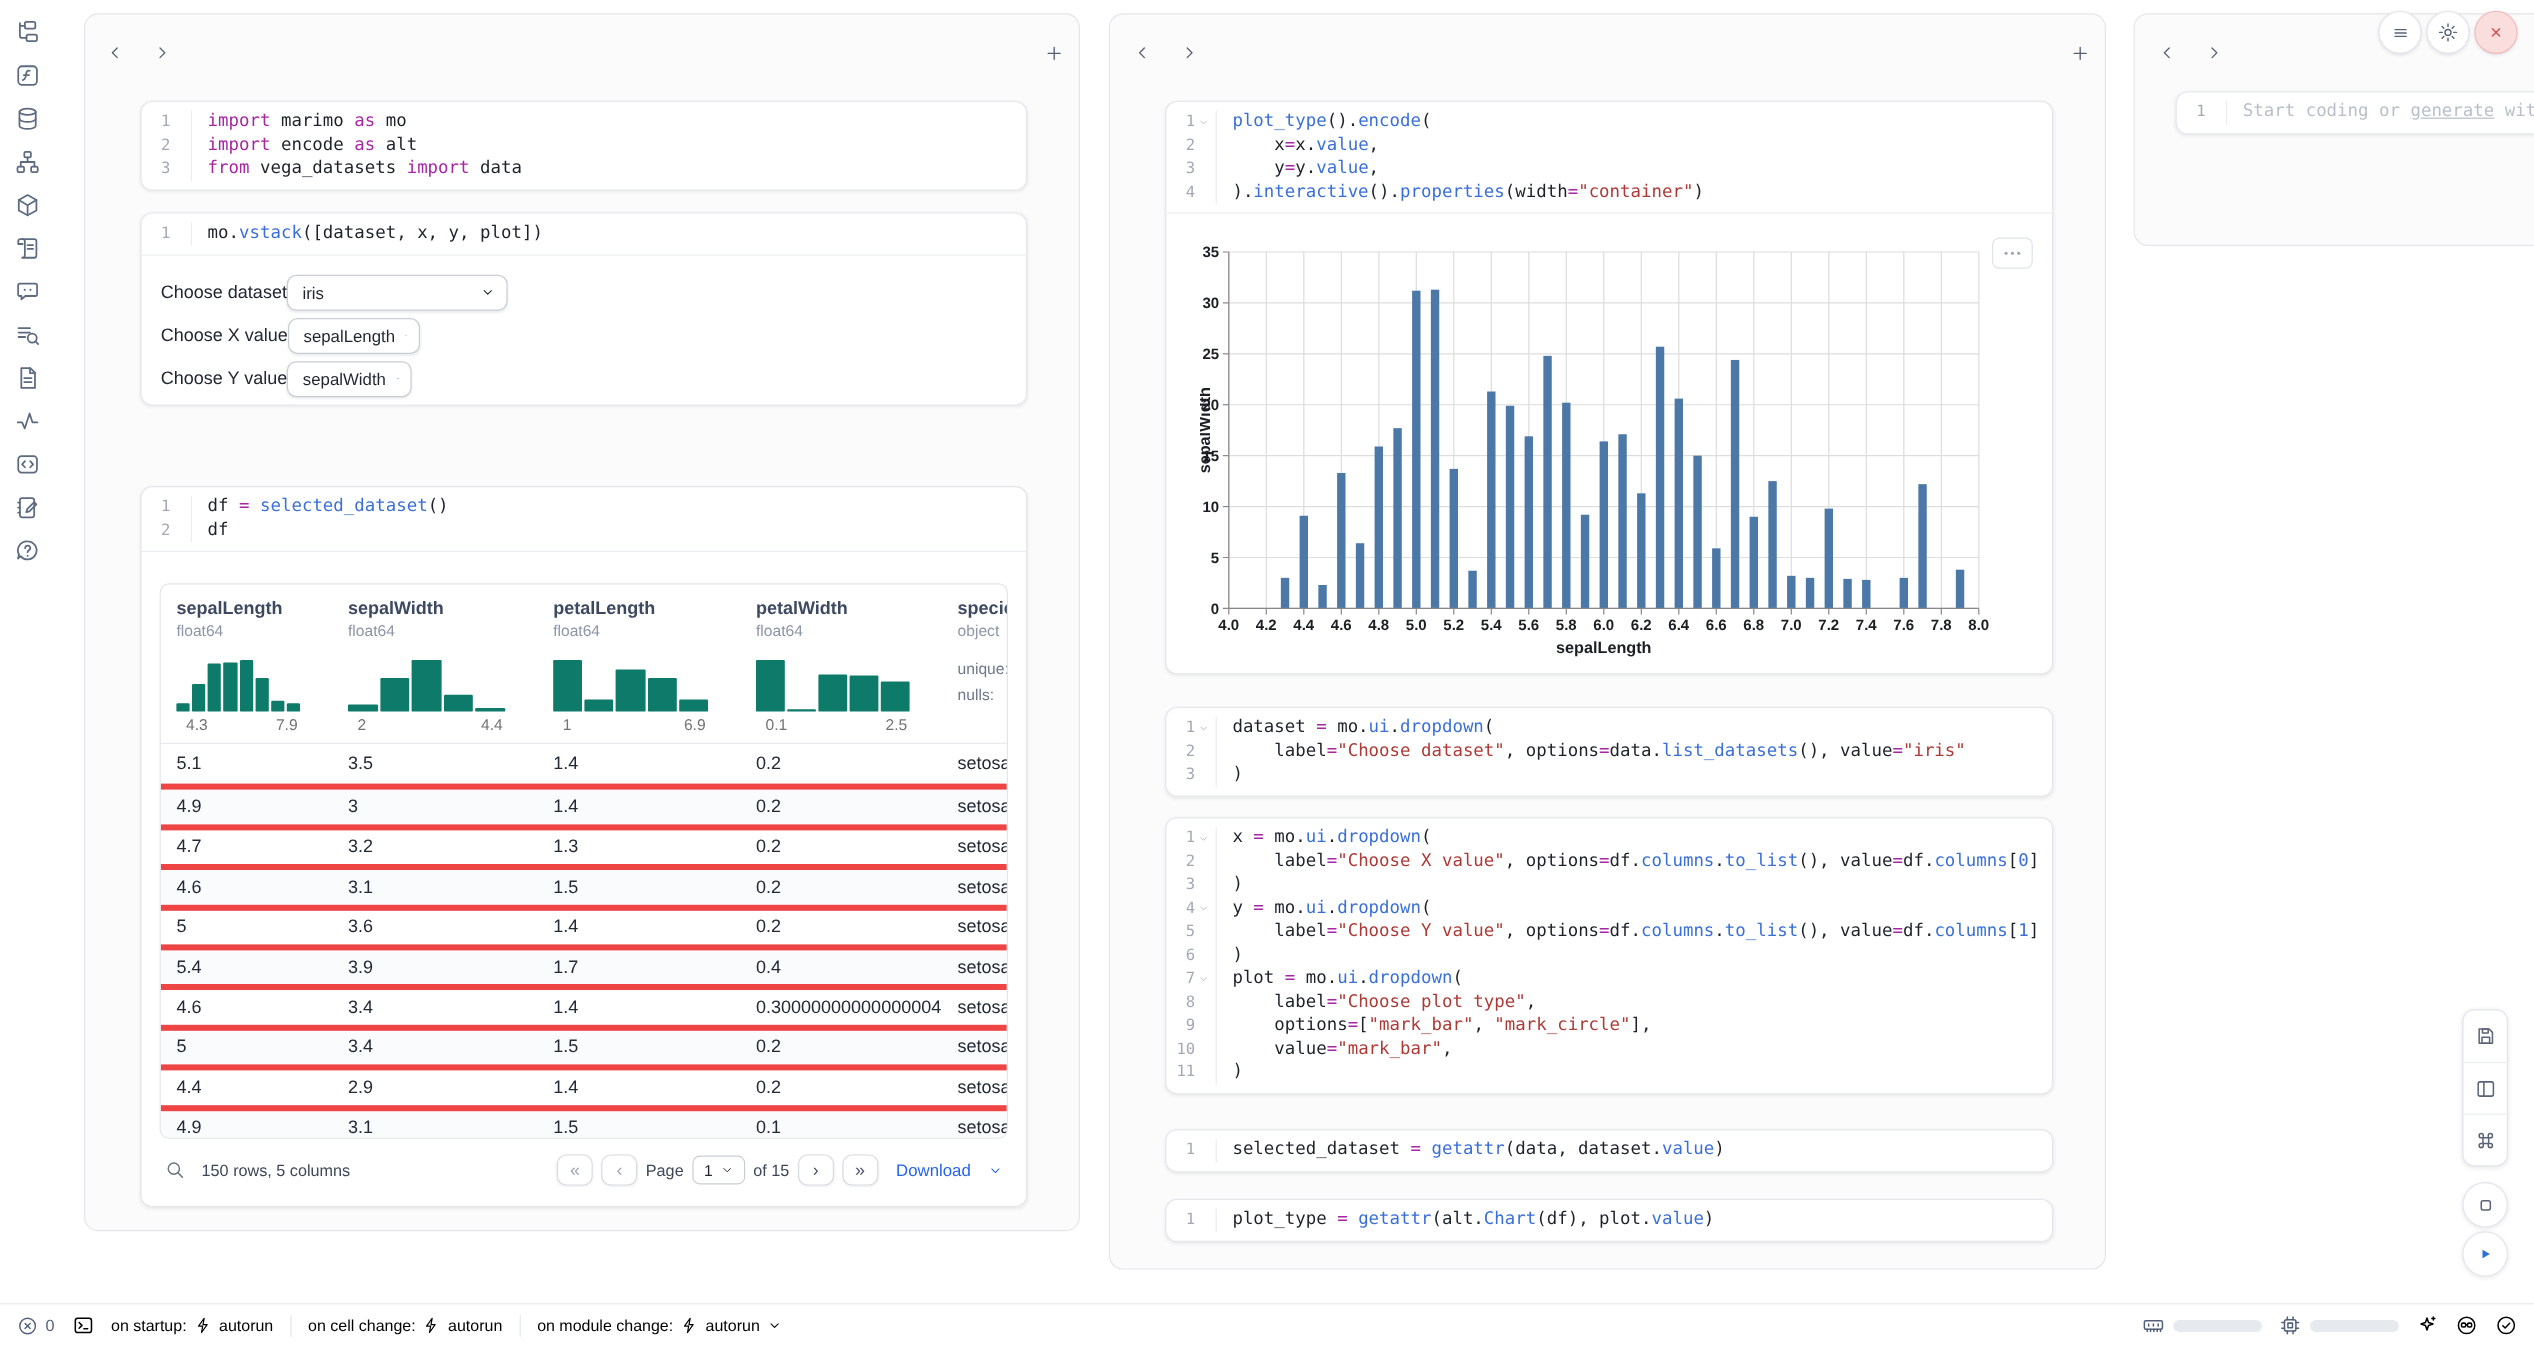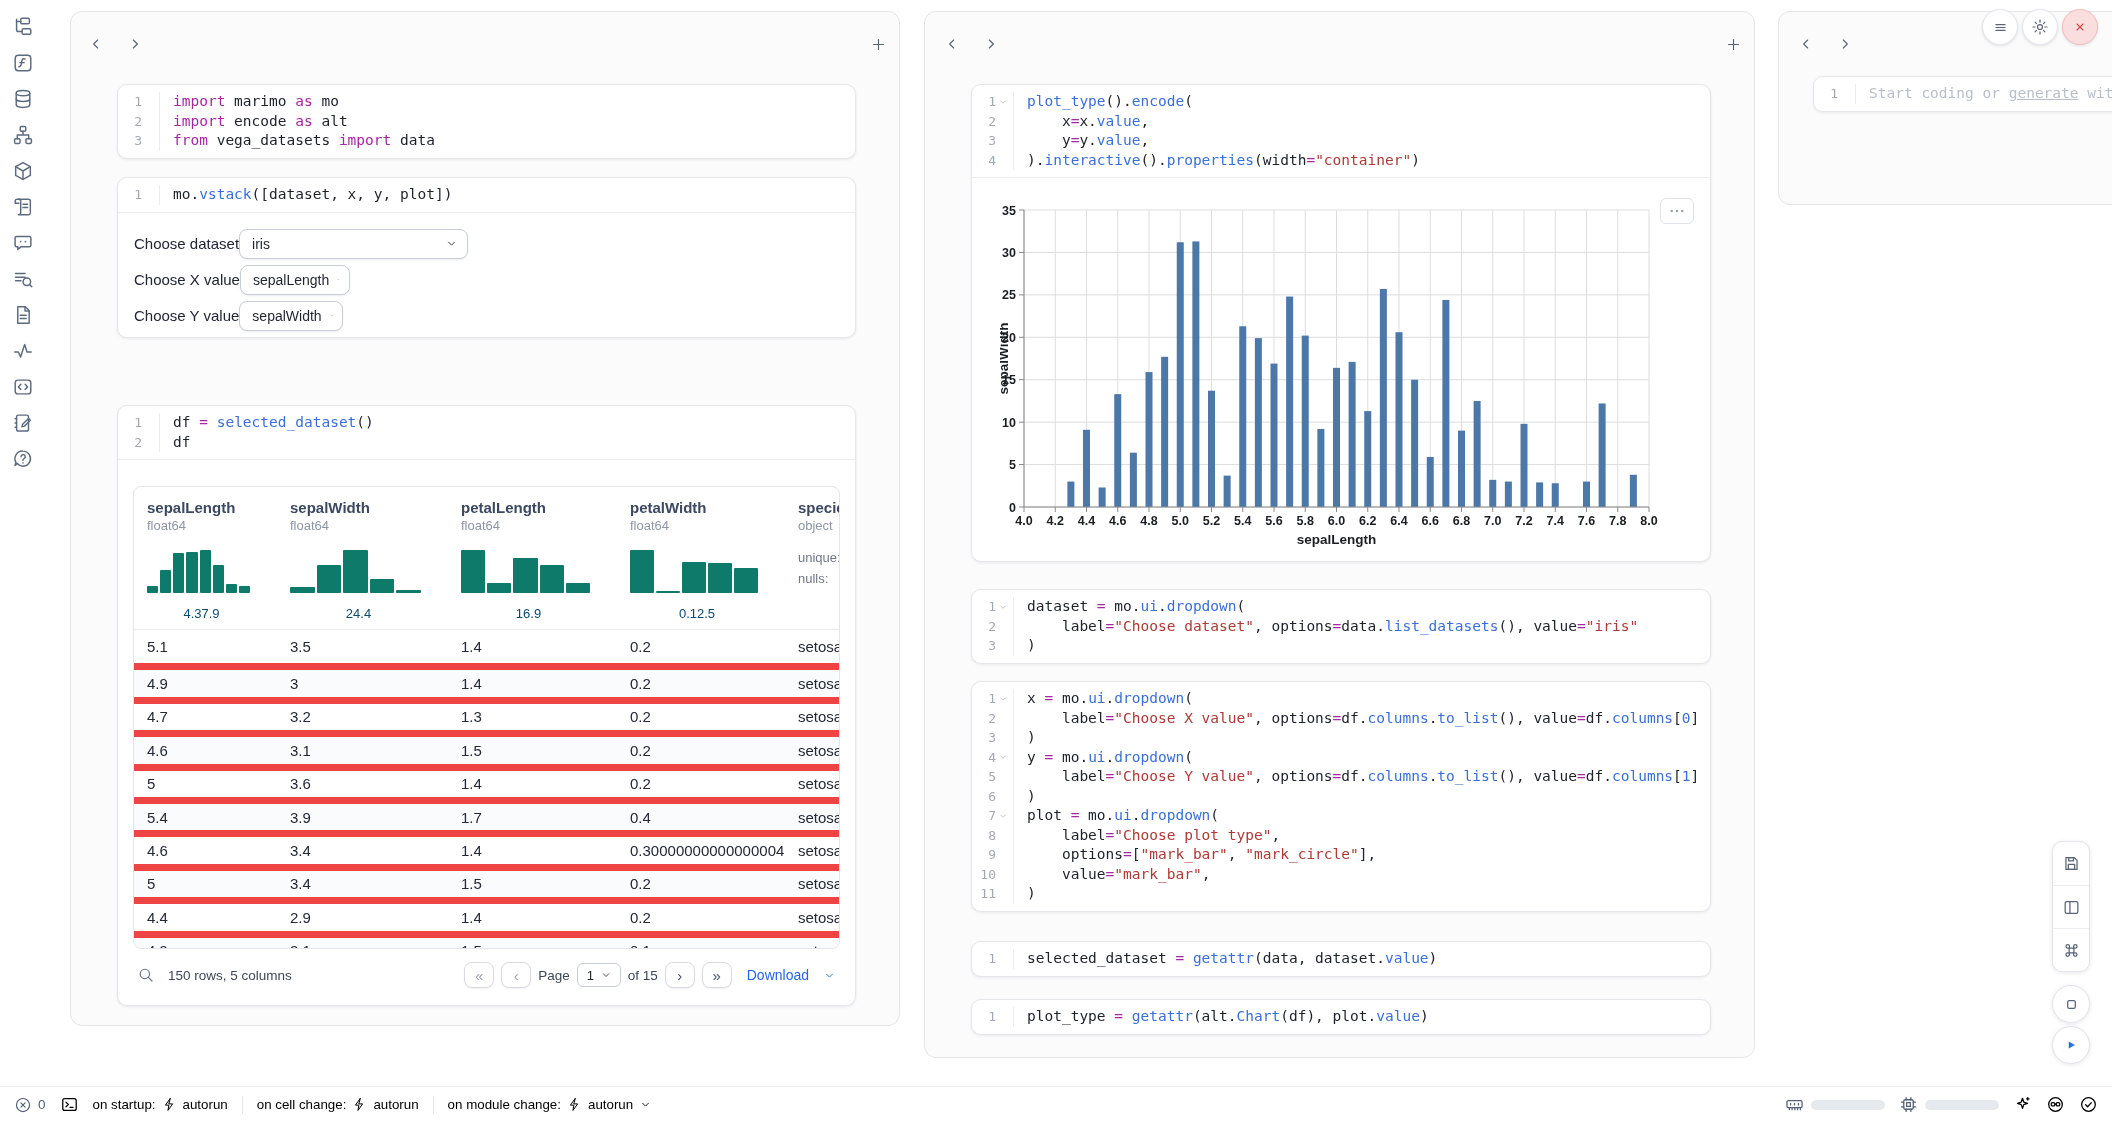--- a/index.html
+++ b/index.html
@@ -45,23 +45,23 @@
   .out-table{padding:26px 15px 8px}
   .table-card{border:1px solid #e3e5ea;border-radius:8px;overflow:hidden;background:#fff;height:463px}
   .t-grid{display:grid;grid-template-columns:156px 171px 169px 168px 150px}
   .t-head{border-bottom:1px solid #e8eaee}
   .t-hcell{padding-top:12px}
   .t-hcell:first-child,.t-cell:first-child{padding-left:13px}
   .h-name{font-size:15px;font-weight:700;color:#3d4961}
   .h-type{font-size:13px;color:#8d96a7;margin-top:2px}
   .hist{margin-top:10px;height:50px;display:flex;align-items:flex-end;gap:2px;width:calc(100% - 40px)}
   .hist .bar{flex:1;background:var(--hist,#0d7a6a);border-radius:1px}
-  .h-range{display:flex;justify-content:center;width:calc(100% - 40px);font-size:13px;color:#0c4a6e;margin-top:13px;padding:0 2px 8px 8px}
+  .h-range{display:flex;justify-content:space-between;width:calc(100% - 40px);font-size:13px;color:#737373;margin-top:3px;padding:0 2px 8px 8px}
   .h-meta{margin-top:14px;font-size:13px;color:#6d7789;line-height:21px}
-  .t-row{display:grid;grid-template-columns:156px 171px 169px 168px 150px;height:33.4px;align-items:center;font-size:15px;color:#242936;border-top:7px solid #ef4444}
+  .t-row{display:grid;grid-template-columns:156px 171px 169px 168px 150px;height:33.4px;align-items:center;font-size:15px;color:#242936;border-top:5px solid #ef4444}
   .t-row:first-child{border-top:none}
   .t-row:nth-child(even){background:#fafbfd}
   .table-footer{height:44px;margin-top:4px;display:flex;align-items:center;gap:13px;padding:0 4px;font-size:13.5px;color:#3e4757}
   .tsearch{color:#6a7383;display:flex}
   .pg-cluster{margin-left:auto;display:flex;align-items:center;gap:7px}
   .pgbtn{width:30px;height:26px;border:1px solid #d8dbe1;border-radius:8px;background:#fff;box-shadow:0 1px 2px rgba(16,24,40,.06);font-size:15px;color:#47506a;display:flex;align-items:center;justify-content:center}
   .pgbtn.muted{color:#9aa3b2}
   .pglabel{font-size:13.5px;color:#3e4757}
   .pgselect{height:24px;min-width:44px;border:1px solid #c9cdd5;border-radius:6px;display:inline-flex;align-items:center;gap:6px;padding:0 6px 0 9px;font-size:13px;background:#fff;color:#1f2430}
   .download{color:#2563eb;display:inline-flex;align-items:center;gap:14px;margin-left:8px;font-size:14px}
@@ -239,21 +239,21 @@
           <span class="ln">
             <span class="num">1</span>
             <span class="foldslot"></span>
           </span>
           <span class="lc"><span class="tk-pl">mo.</span><span class="tk-fn">vstack</span><span class="tk-pl">([dataset, x, y, plot])</span></span>
         </div>
       </div>
     <div class="out out-ctls" id="controls-out">
         <div class="ctl-row">
           <span class="ctl-label">Choose dataset</span>
-          <span class="ctl-select" style="width:229px">
+          <span class="ctl-select" style="width:184px">
             <span>iris</span>
             <svg width="13" height="13" viewBox="0 0 24 24" fill="none" stroke="currentColor" stroke-width="1.6" stroke-linecap="round" stroke-linejoin="round">
               <polyline points="6.5 9.5 12 15 17.5 9.5"></polyline>
             </svg>
           </span>
         </div>
         <div class="ctl-row">
           <span class="ctl-label">Choose X value</span>
           <span class="ctl-select" style="width:110px">
             <span>sepalLength</span>

